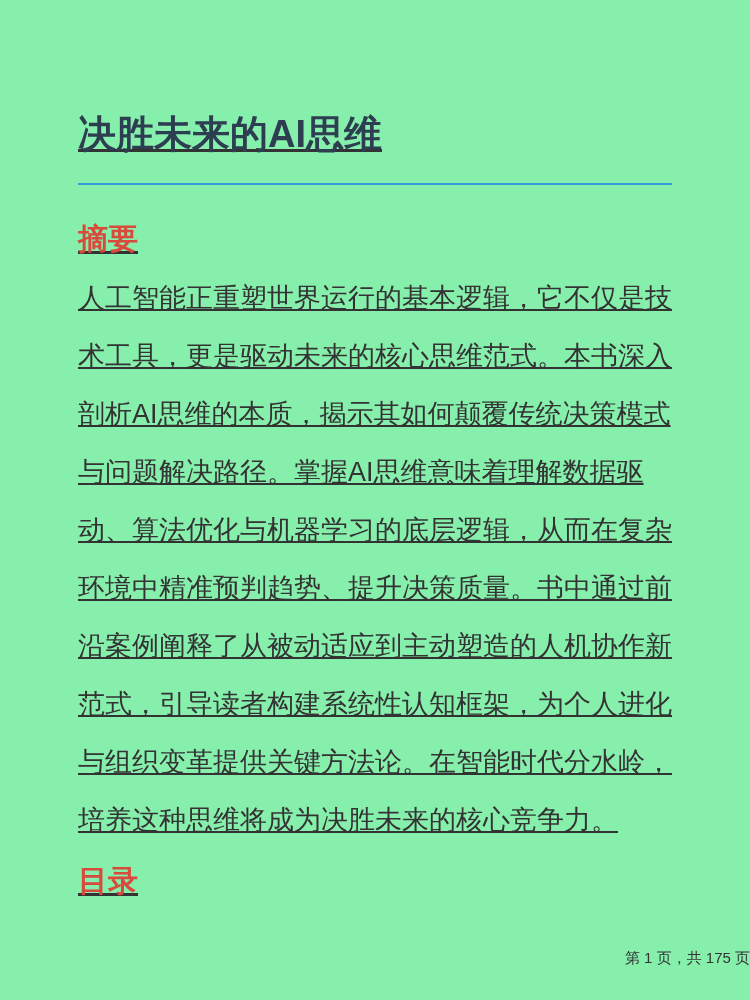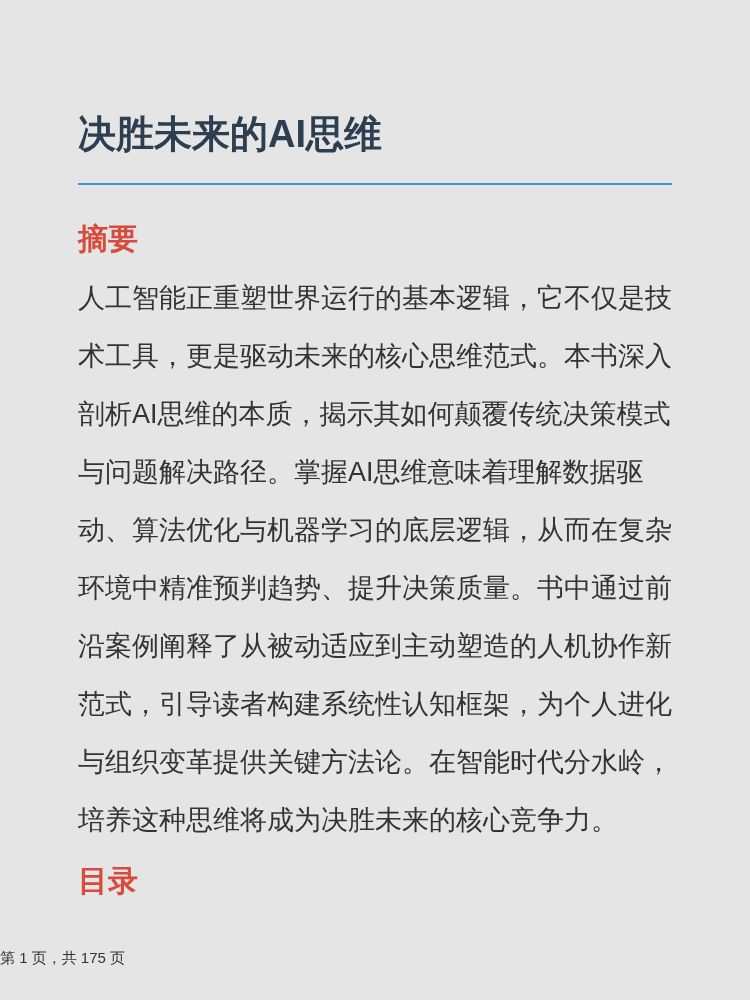--- a/index.html
+++ b/index.html
@@ -7,24 +7,25 @@
     padding: 0;
     background: #ffffff;
   }
   .page {
     position: relative;
     width: 750px;
     height: 1000px;
     box-sizing: border-box;
     margin: 0 auto;
     padding: 112px 78px 0 78px;
-    background: #e5e5e5;
+    background: #86efac;
     font-family: "Liberation Sans", "DejaVu Sans", sans-serif;
     color: #333333;
     overflow: hidden;
+    text-decoration: underline;
   }
   .doc-title {
     margin: 0;
     font-size: 38px;
     line-height: 1.2;
     font-weight: bold;
     color: #2c3e50;
     padding-bottom: 25px;
     border-bottom: 2px solid #3498db;
   }
@@ -60,21 +61,21 @@
   }
   ul.toc-sublist > li {
     padding-left: 8px;
     margin-bottom: 1px;
   }
   .page-footer {
     position: absolute;
     left: 0;
     right: 0;
     bottom: 32px;
-    text-align: left;
+    text-align: right;
     font-size: 15px;
     color: #333333;
   }
 </style>
 </head>
 <body>
 
 <div class="page">
 
   <h1 class="doc-title">决胜未来的AI思维</h1>

